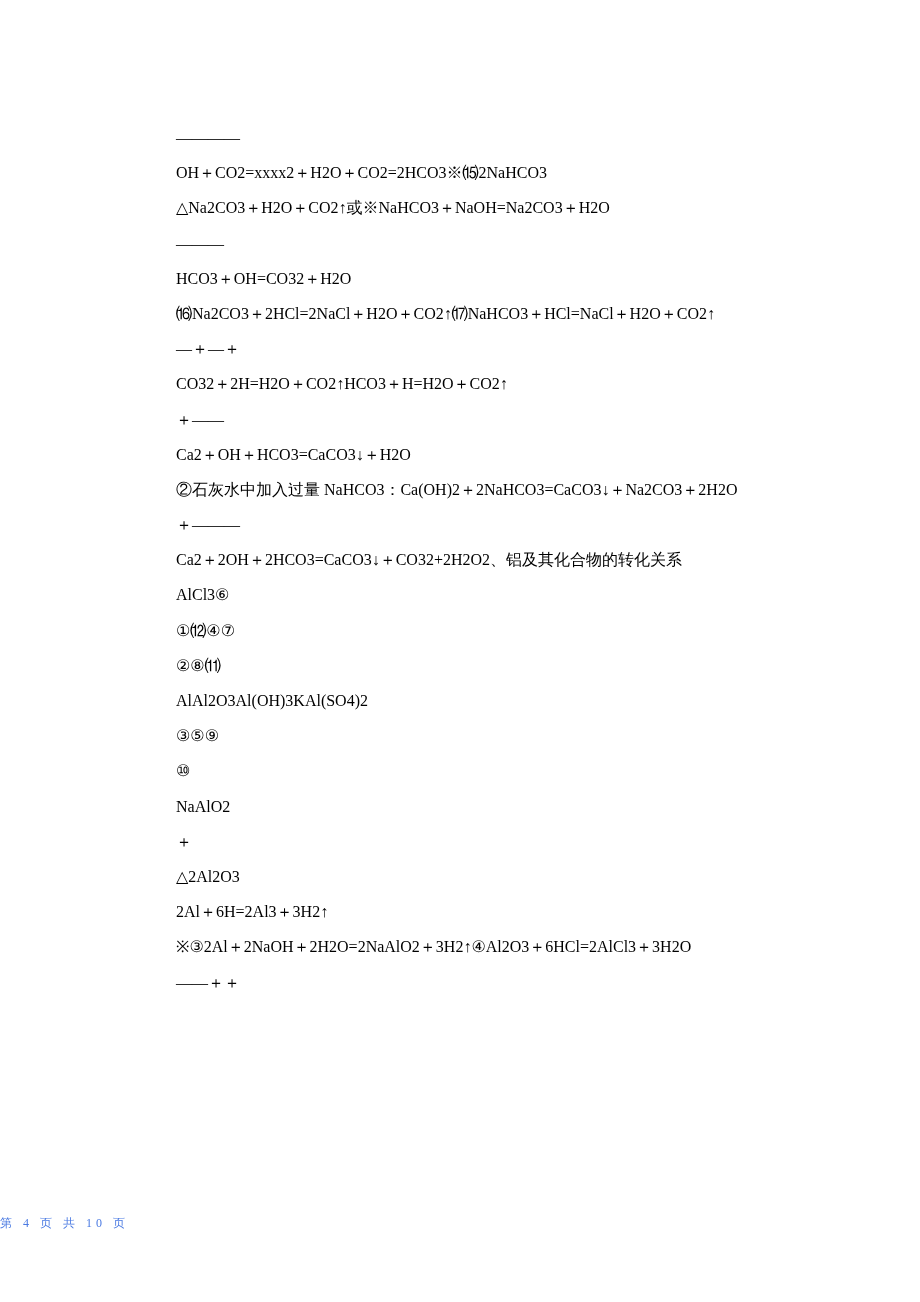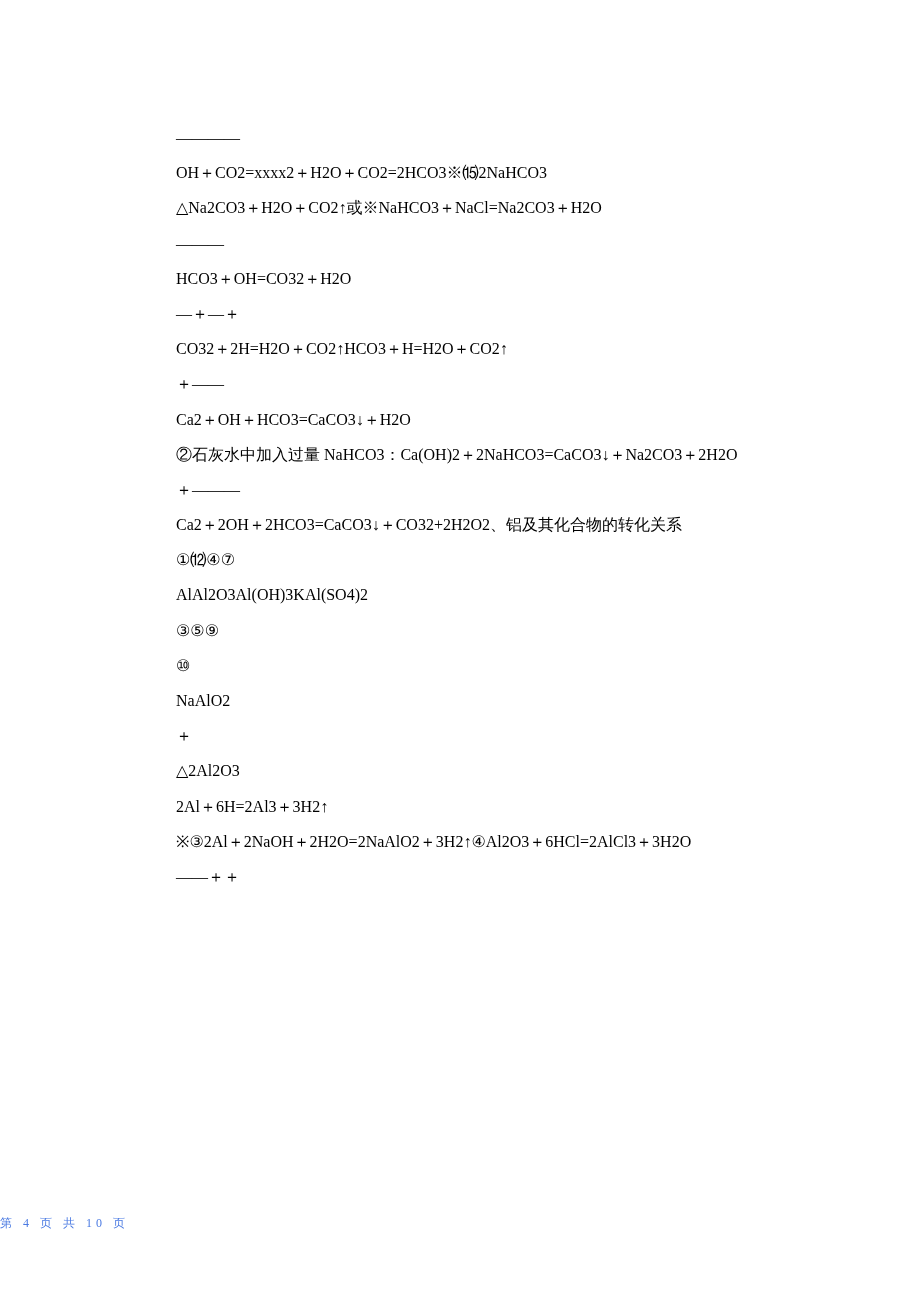--- a/index.html
+++ b/index.html
@@ -36,31 +36,34 @@
     font-family: "SimSun", "宋体", serif;
     letter-spacing: 4px;
   }
 </style>
 </head>
 <body>
 
 <div class="page">
   <div class="line indent">————</div>
   <div class="line indent">OH＋CO2=xxxx2＋H2O＋CO2=2HCO3※⒂2NaHCO3</div>
-  <div class="line indent">△Na2CO3＋H2O＋CO2↑或※NaHCO3＋NaCl=Na2CO3＋H2O</div>
+  <div class="line indent">△Na2CO3＋H2O＋CO2↑或※NaHCO3＋NaOH=Na2CO3＋H2O</div>
   <div class="line indent">———</div>
   <div class="line indent">HCO3＋OH=CO32＋H2O</div>
+  <div class="line indent">⒃Na2CO3＋2HCl=2NaCl＋H2O＋CO2↑⒄NaHCO3＋HCl=NaCl＋H2O＋CO2↑</div>
   <div class="line indent">—＋—＋</div>
   <div class="line indent">CO32＋2H=H2O＋CO2↑HCO3＋H=H2O＋CO2↑</div>
   <div class="line indent">＋——</div>
   <div class="line indent">Ca2＋OH＋HCO3=CaCO3↓＋H2O</div>
   <div class="line indent">②石灰水中加入过量 NaHCO3：Ca(OH)2＋2NaHCO3=CaCO3↓＋Na2CO3＋2H2O</div>
   <div class="line indent">＋———</div>
   <div class="line indent">Ca2＋2OH＋2HCO3=CaCO3↓＋CO32+2H2O2、铝及其化合物的转化关系</div>
+  <div class="line indent">AlCl3⑥</div>
   <div class="line indent">①⑿④⑦</div>
+  <div class="line indent">②⑧⑾</div>
   <div class="line indent">AlAl2O3Al(OH)3KAl(SO4)2</div>
   <div class="line indent">③⑤⑨</div>
   <div class="line indent">⑩</div>
   <div class="line indent">NaAlO2</div>
   <div class="line indent">＋</div>
   <div class="line indent">△2Al2O3</div>
   <div class="line indent">2Al＋6H=2Al3＋3H2↑</div>
   <div class="line indent">※③2Al＋2NaOH＋2H2O=2NaAlO2＋3H2↑④Al2O3＋6HCl=2AlCl3＋3H2O</div>
   <div class="line indent">——＋＋</div>
 </div>

